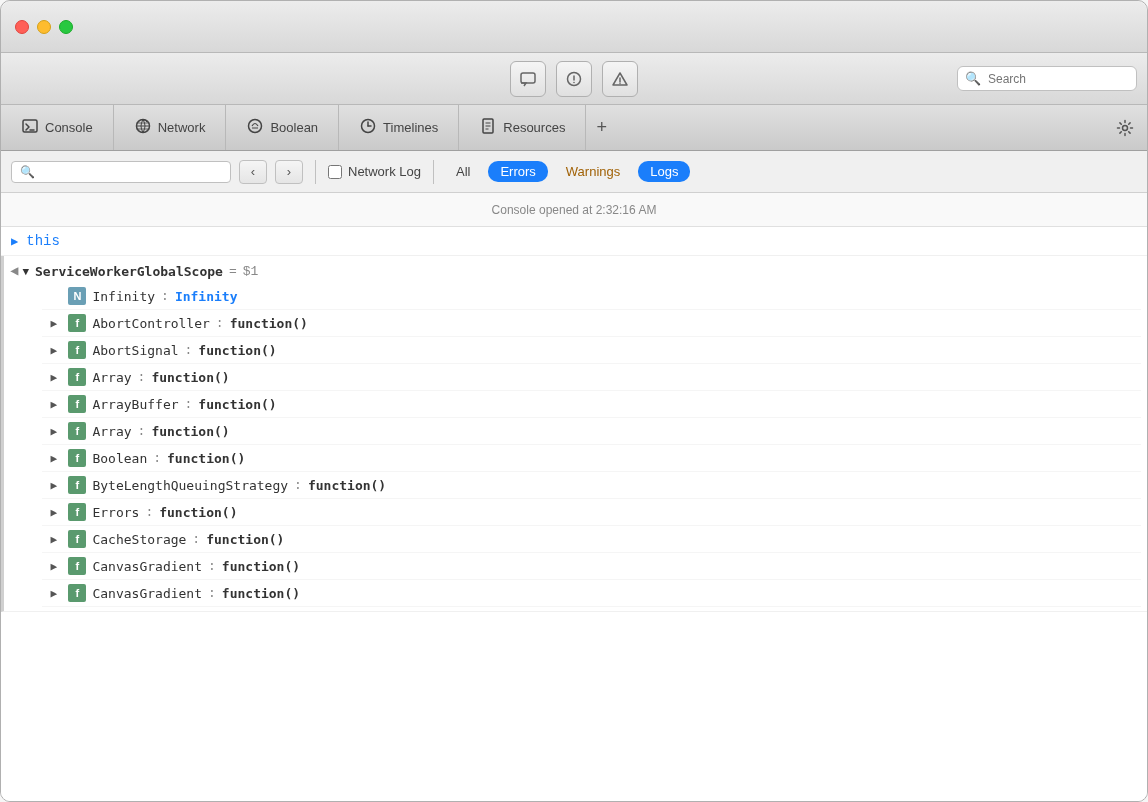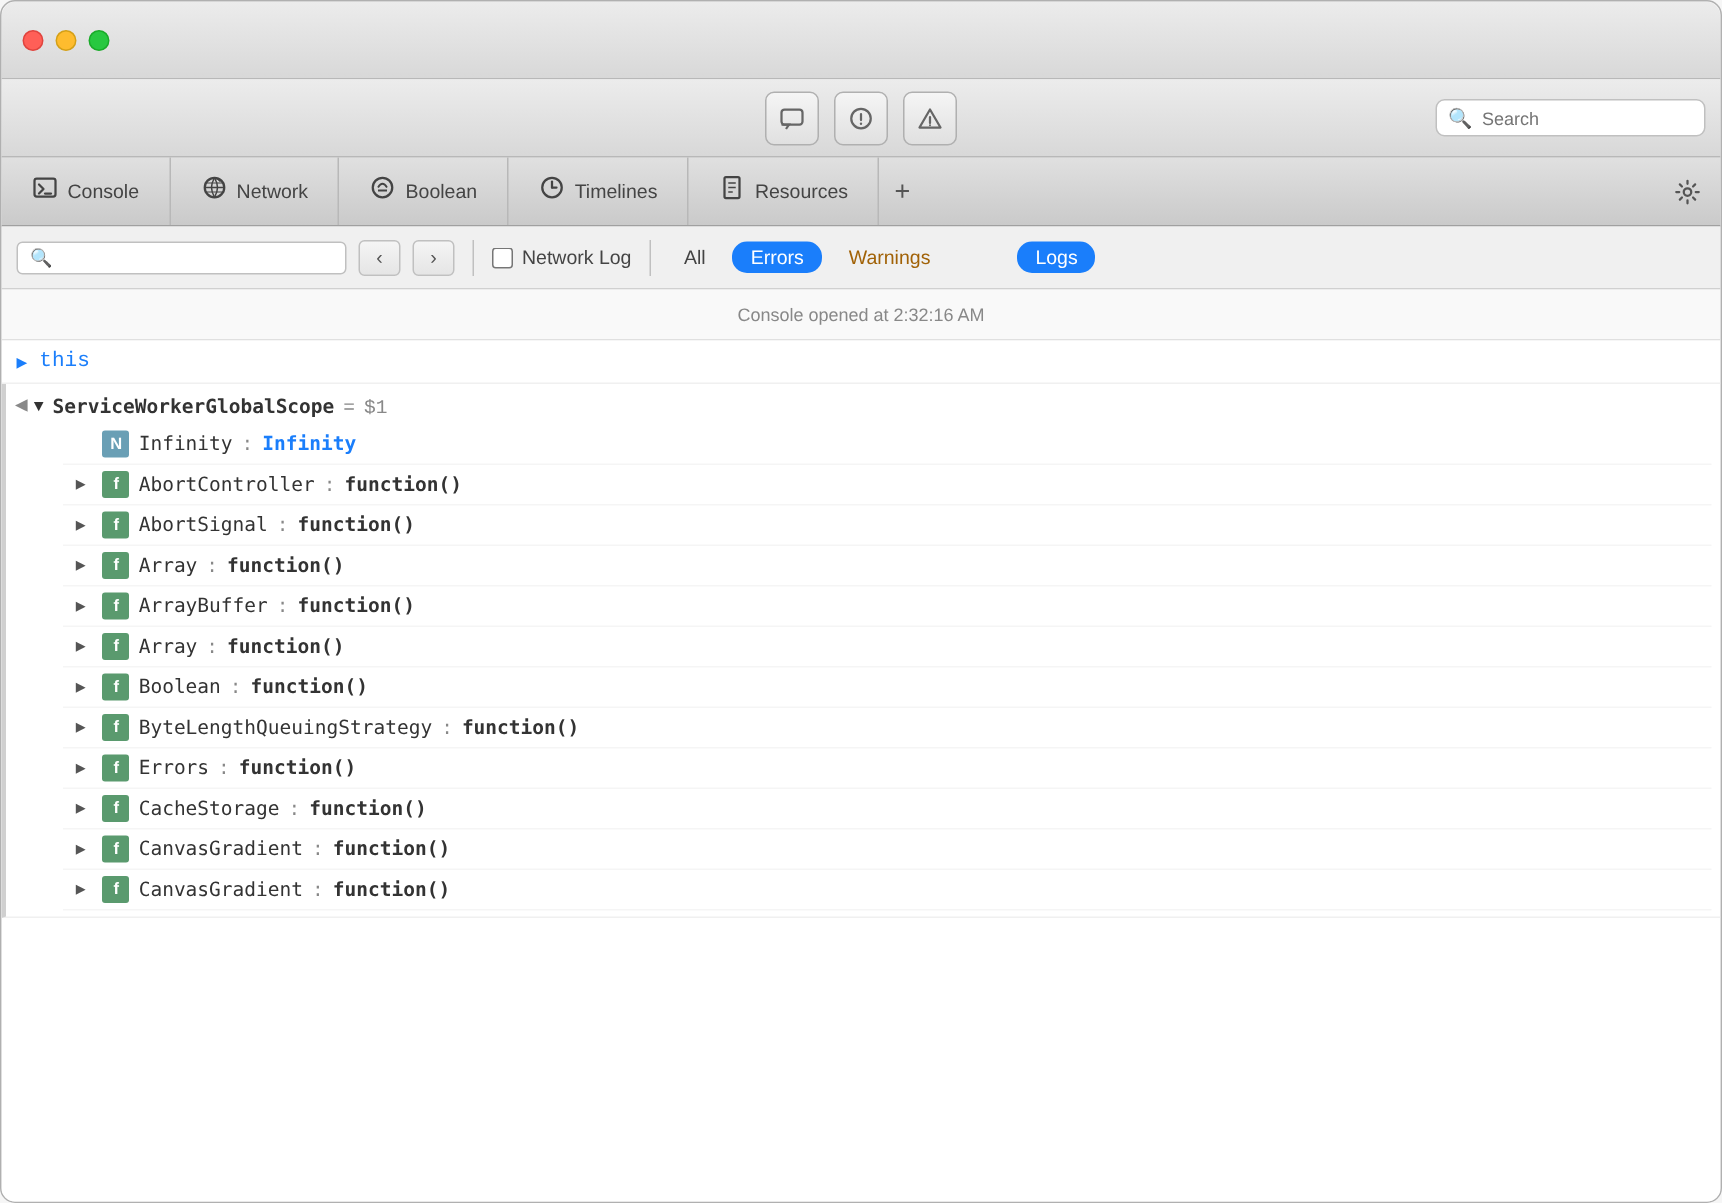--- a/index.html
+++ b/index.html
@@ -224,21 +224,20 @@
       background: transparent;
       border: none;
       color: #a16207;
     }
     .filter-btn-logs {
       background: #1a7efb;
       color: white;
       border: none;
       border-radius: 10px;
       padding: 3px 12px;
-      margin-left: 40px;
     }
 
     
     .console-info-bar {
       background: #f9f9f9;
       height: 34px;
       display: flex;
       align-items: center;
       justify-content: center;
       border-bottom: 1px solid #e0e0e0;

